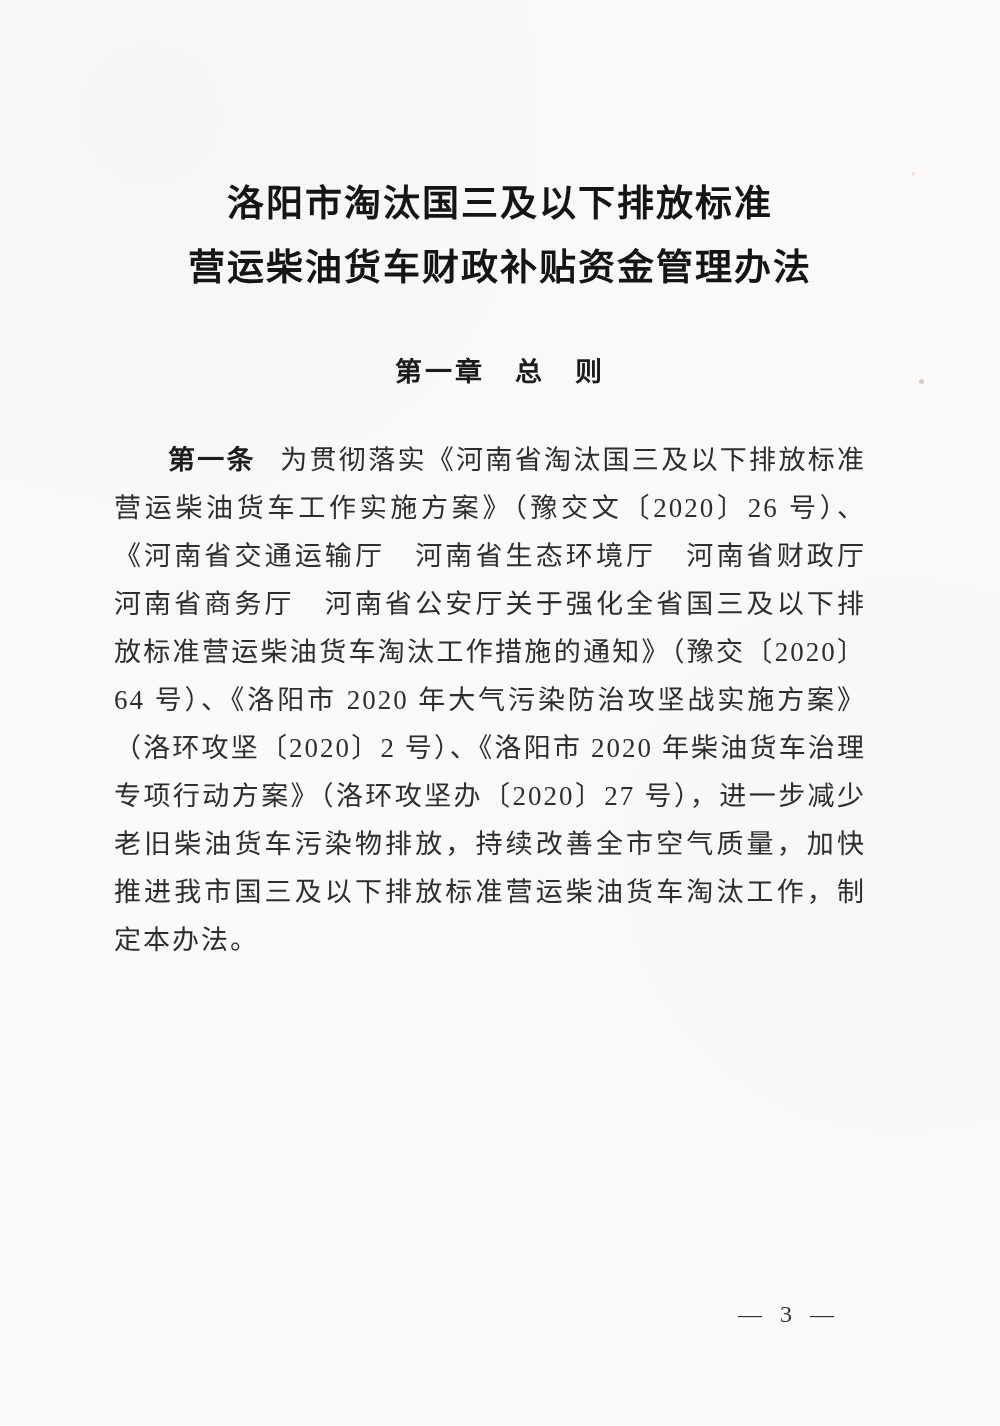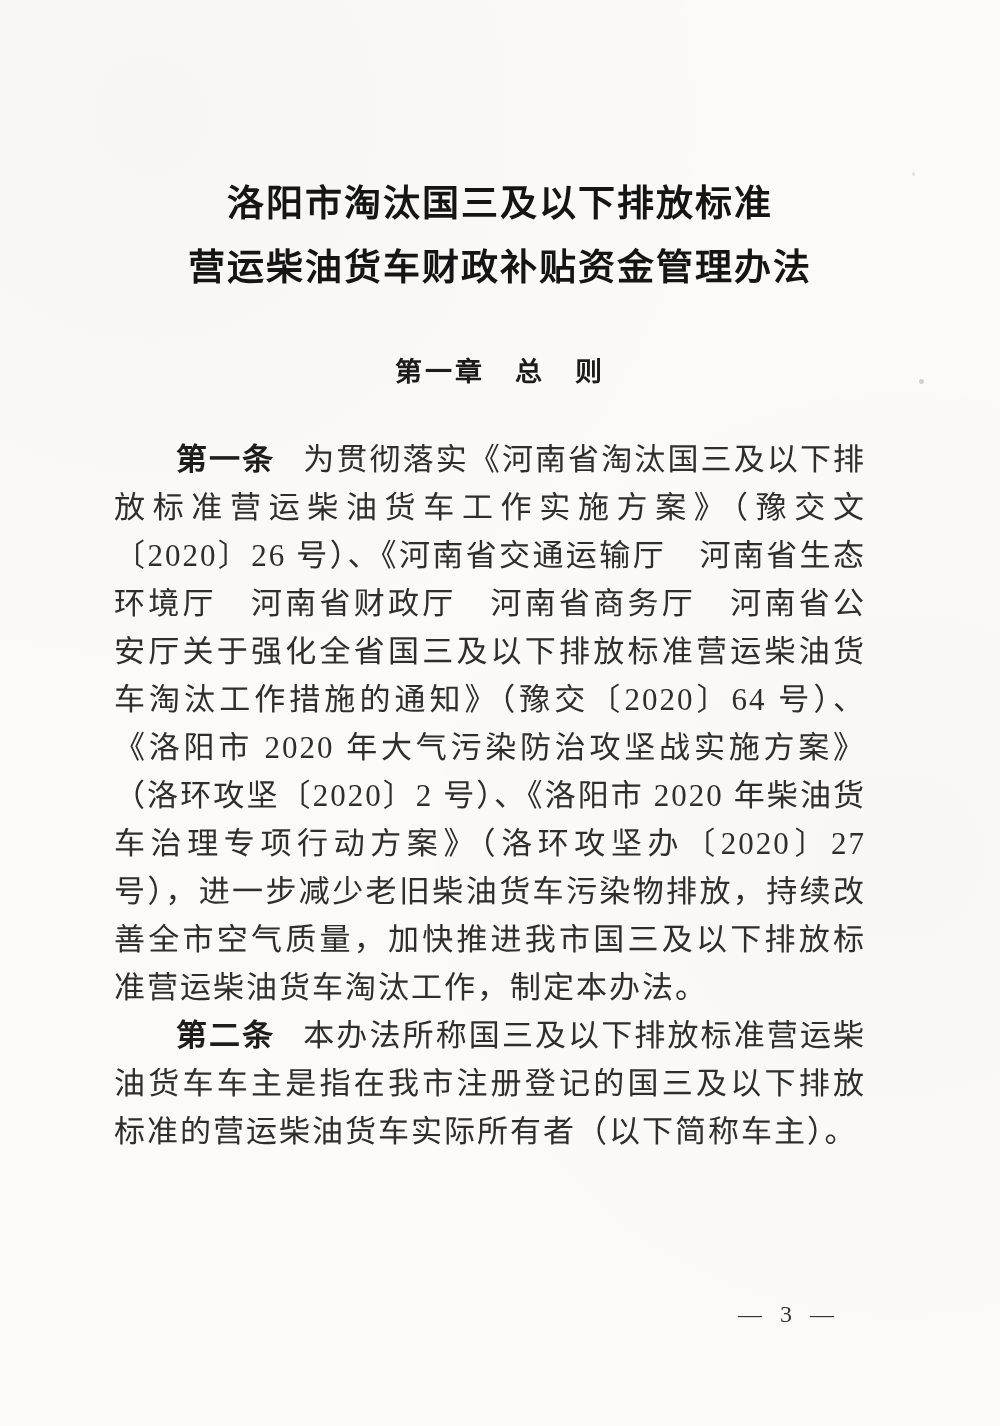--- a/index.html
+++ b/index.html
@@ -47,21 +47,21 @@
     font-weight: 700;
     letter-spacing: 3px;
     color: #1c1c1c;
     white-space: nowrap;
   }
   .content {
     position: absolute;
     left: 114px;
     top: 436px;
     width: 752px;
-    font-size: 31px;
+    font-size: 27px;
     line-height: 48px;
     letter-spacing: 2px;
     text-align: justify;
     color: #2e2e2e;
   }
   .content p {
     margin: 0;
     text-indent: 2em;
   }
   .article-label {
@@ -97,23 +97,20 @@
     <div class="title-line">洛阳市淘汰国三及以下排放标准</div>
     <div class="title-line">营运柴油货车财政补贴资金管理办法</div>
   </div>
 
   <div class="chapter-heading">第一章　总　则</div>
 
   <div class="content">
     <p>
       <span class="article-label">第一条</span><span>为贯彻落实《河南省淘汰国三及以下排放标准营运柴油货车工作实施方案》（豫交文〔2020〕26 号）、《河南省交通运输厅　河南省生态环境厅　河南省财政厅　河南省商务厅　河南省公安厅关于强化全省国三及以下排放标准营运柴油货车淘汰工作措施的通知》（豫交〔2020〕64 号）、《洛阳市 2020 年大气污染防治攻坚战实施方案》（洛环攻坚〔2020〕2 号）、《洛阳市 2020 年柴油货车治理专项行动方案》（洛环攻坚办〔2020〕27 号），进一步减少老旧柴油货车污染物排放，持续改善全市空气质量，加快推进我市国三及以下排放标准营运柴油货车淘汰工作，制定本办法。</span>
     </p>
-    <p>
-      <span class="article-label">第二条</span><span>本办法所称国三及以下排放标准营运柴油货车车主是指在我市注册登记的国三及以下排放标准的营运柴油货车实际所有者（以下简称车主）。</span>
-    </p>
   </div>
 
   <div class="page-number">— 3 —</div>
 
   <div class="scan-speck speck-1"></div>
   <div class="scan-speck speck-2"></div>
   <div class="scan-speck speck-3"></div>
 
 </div>
 

